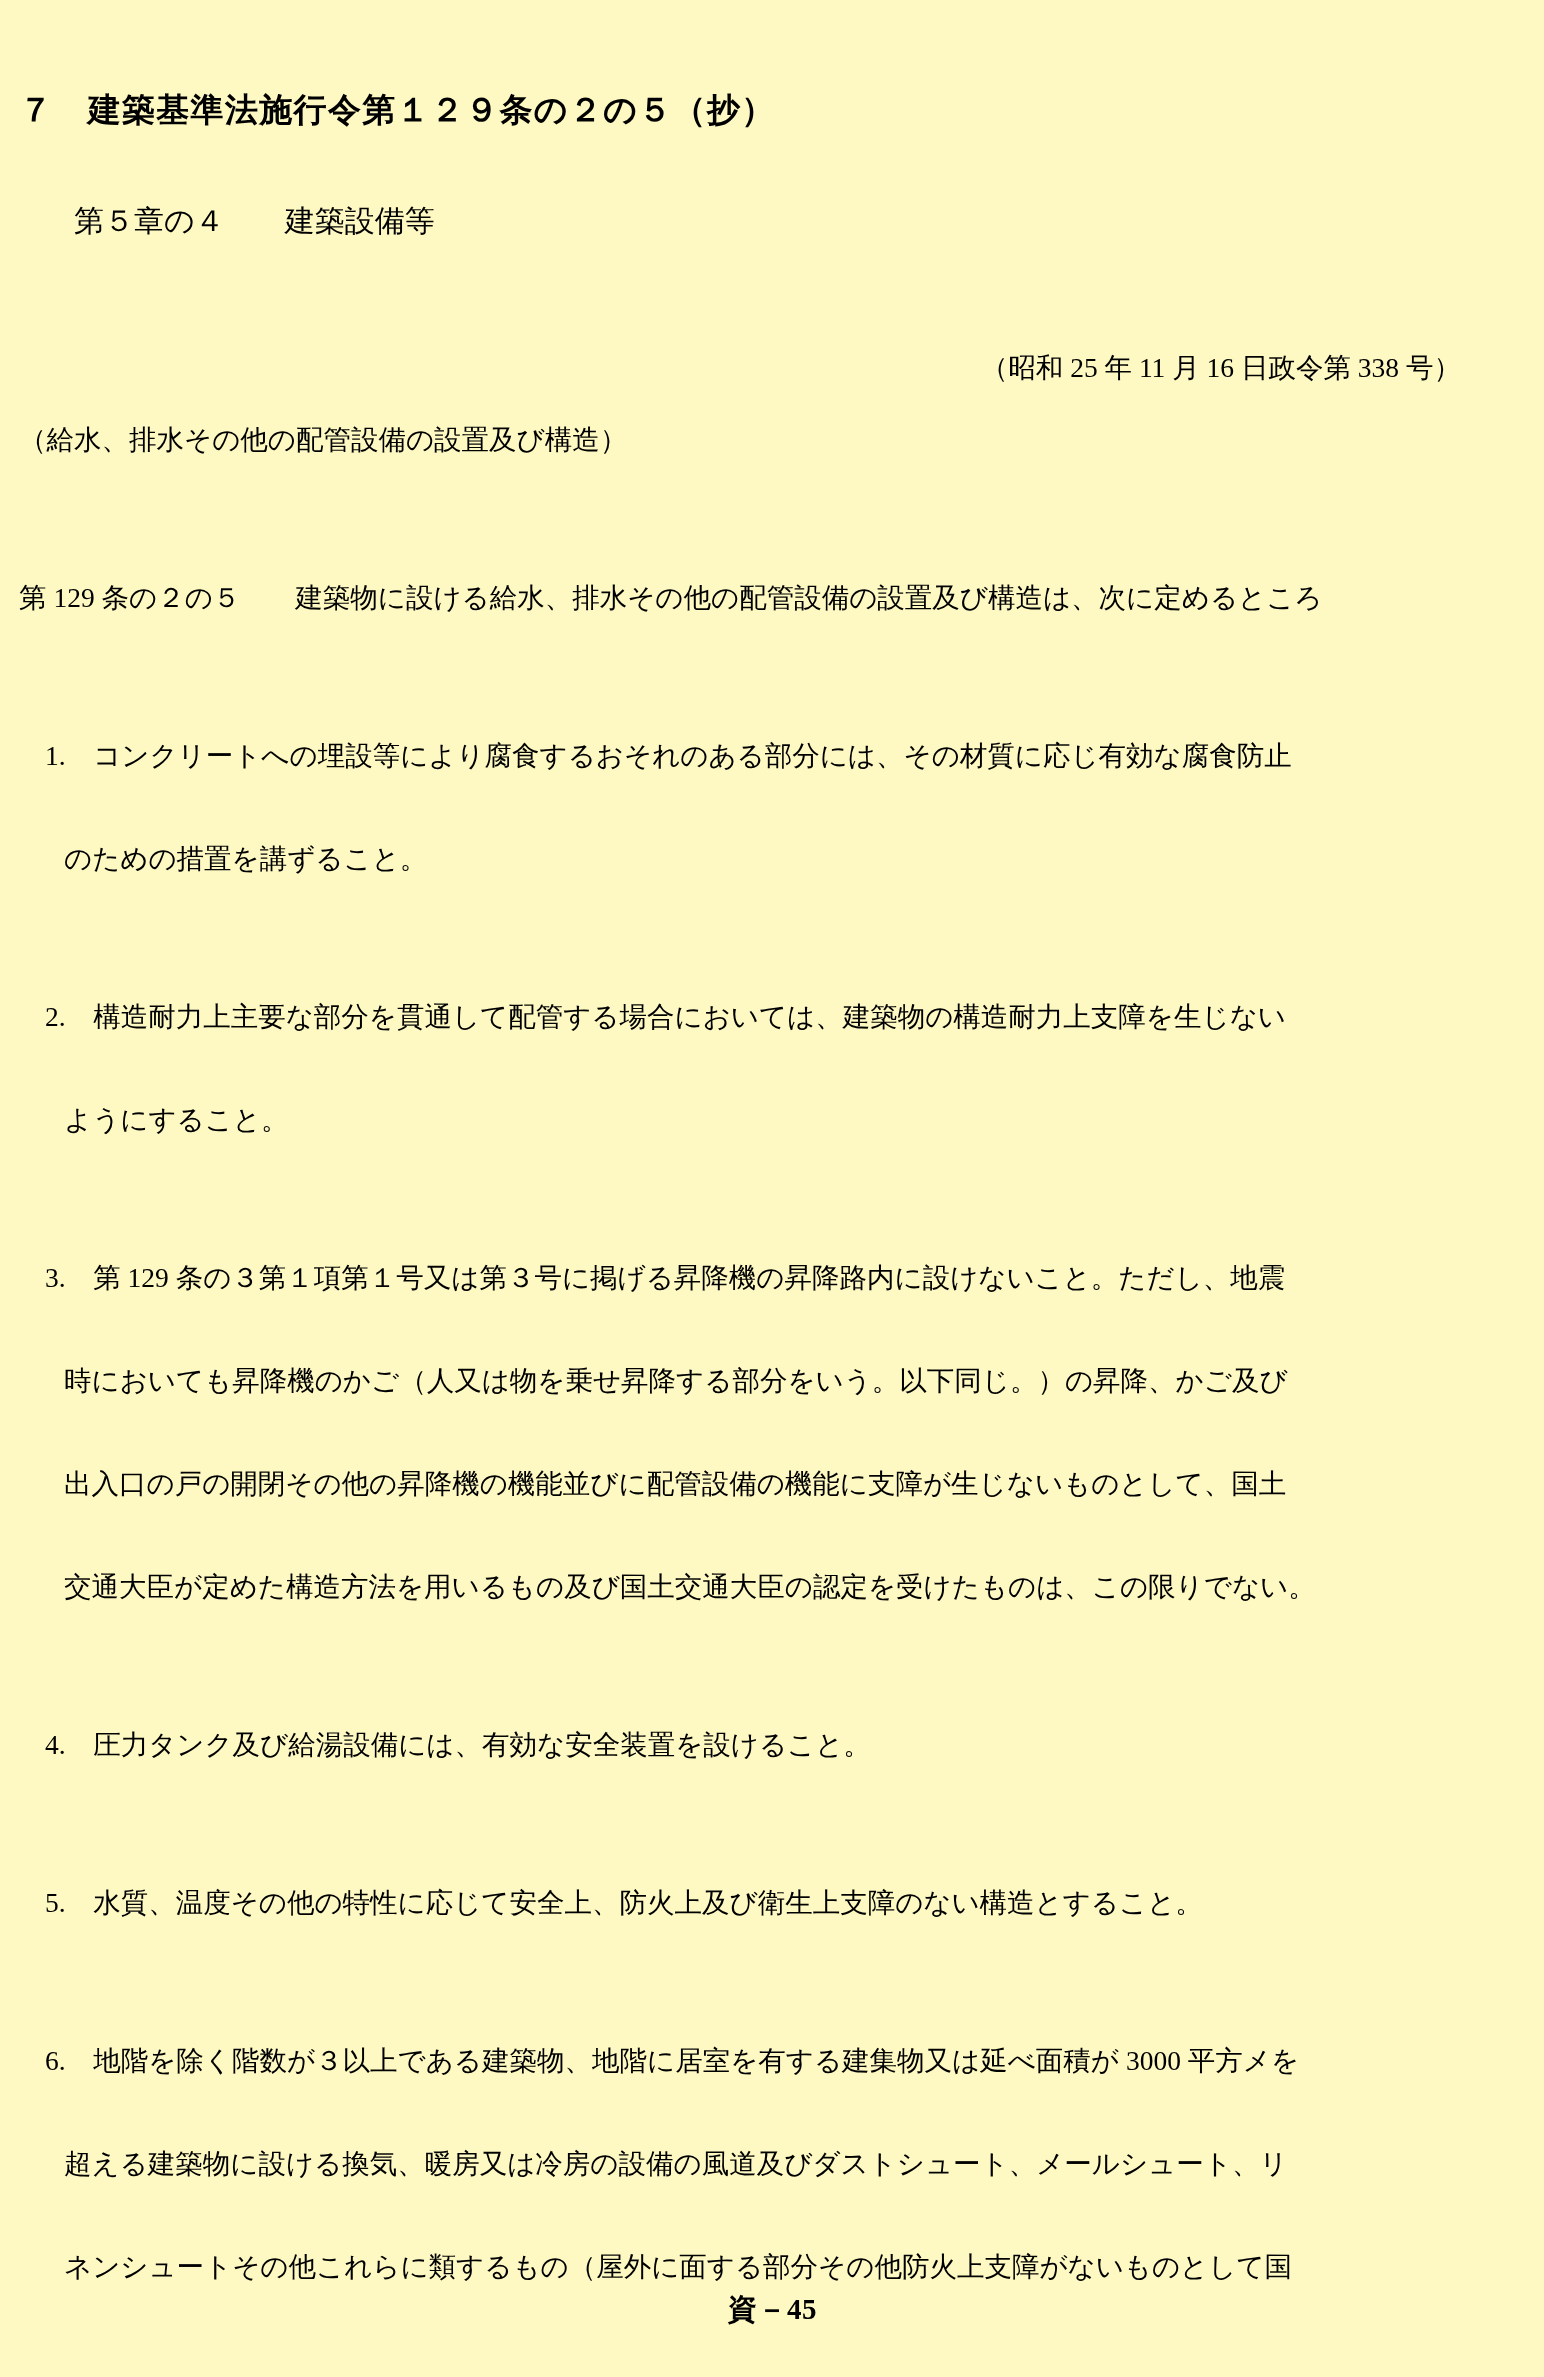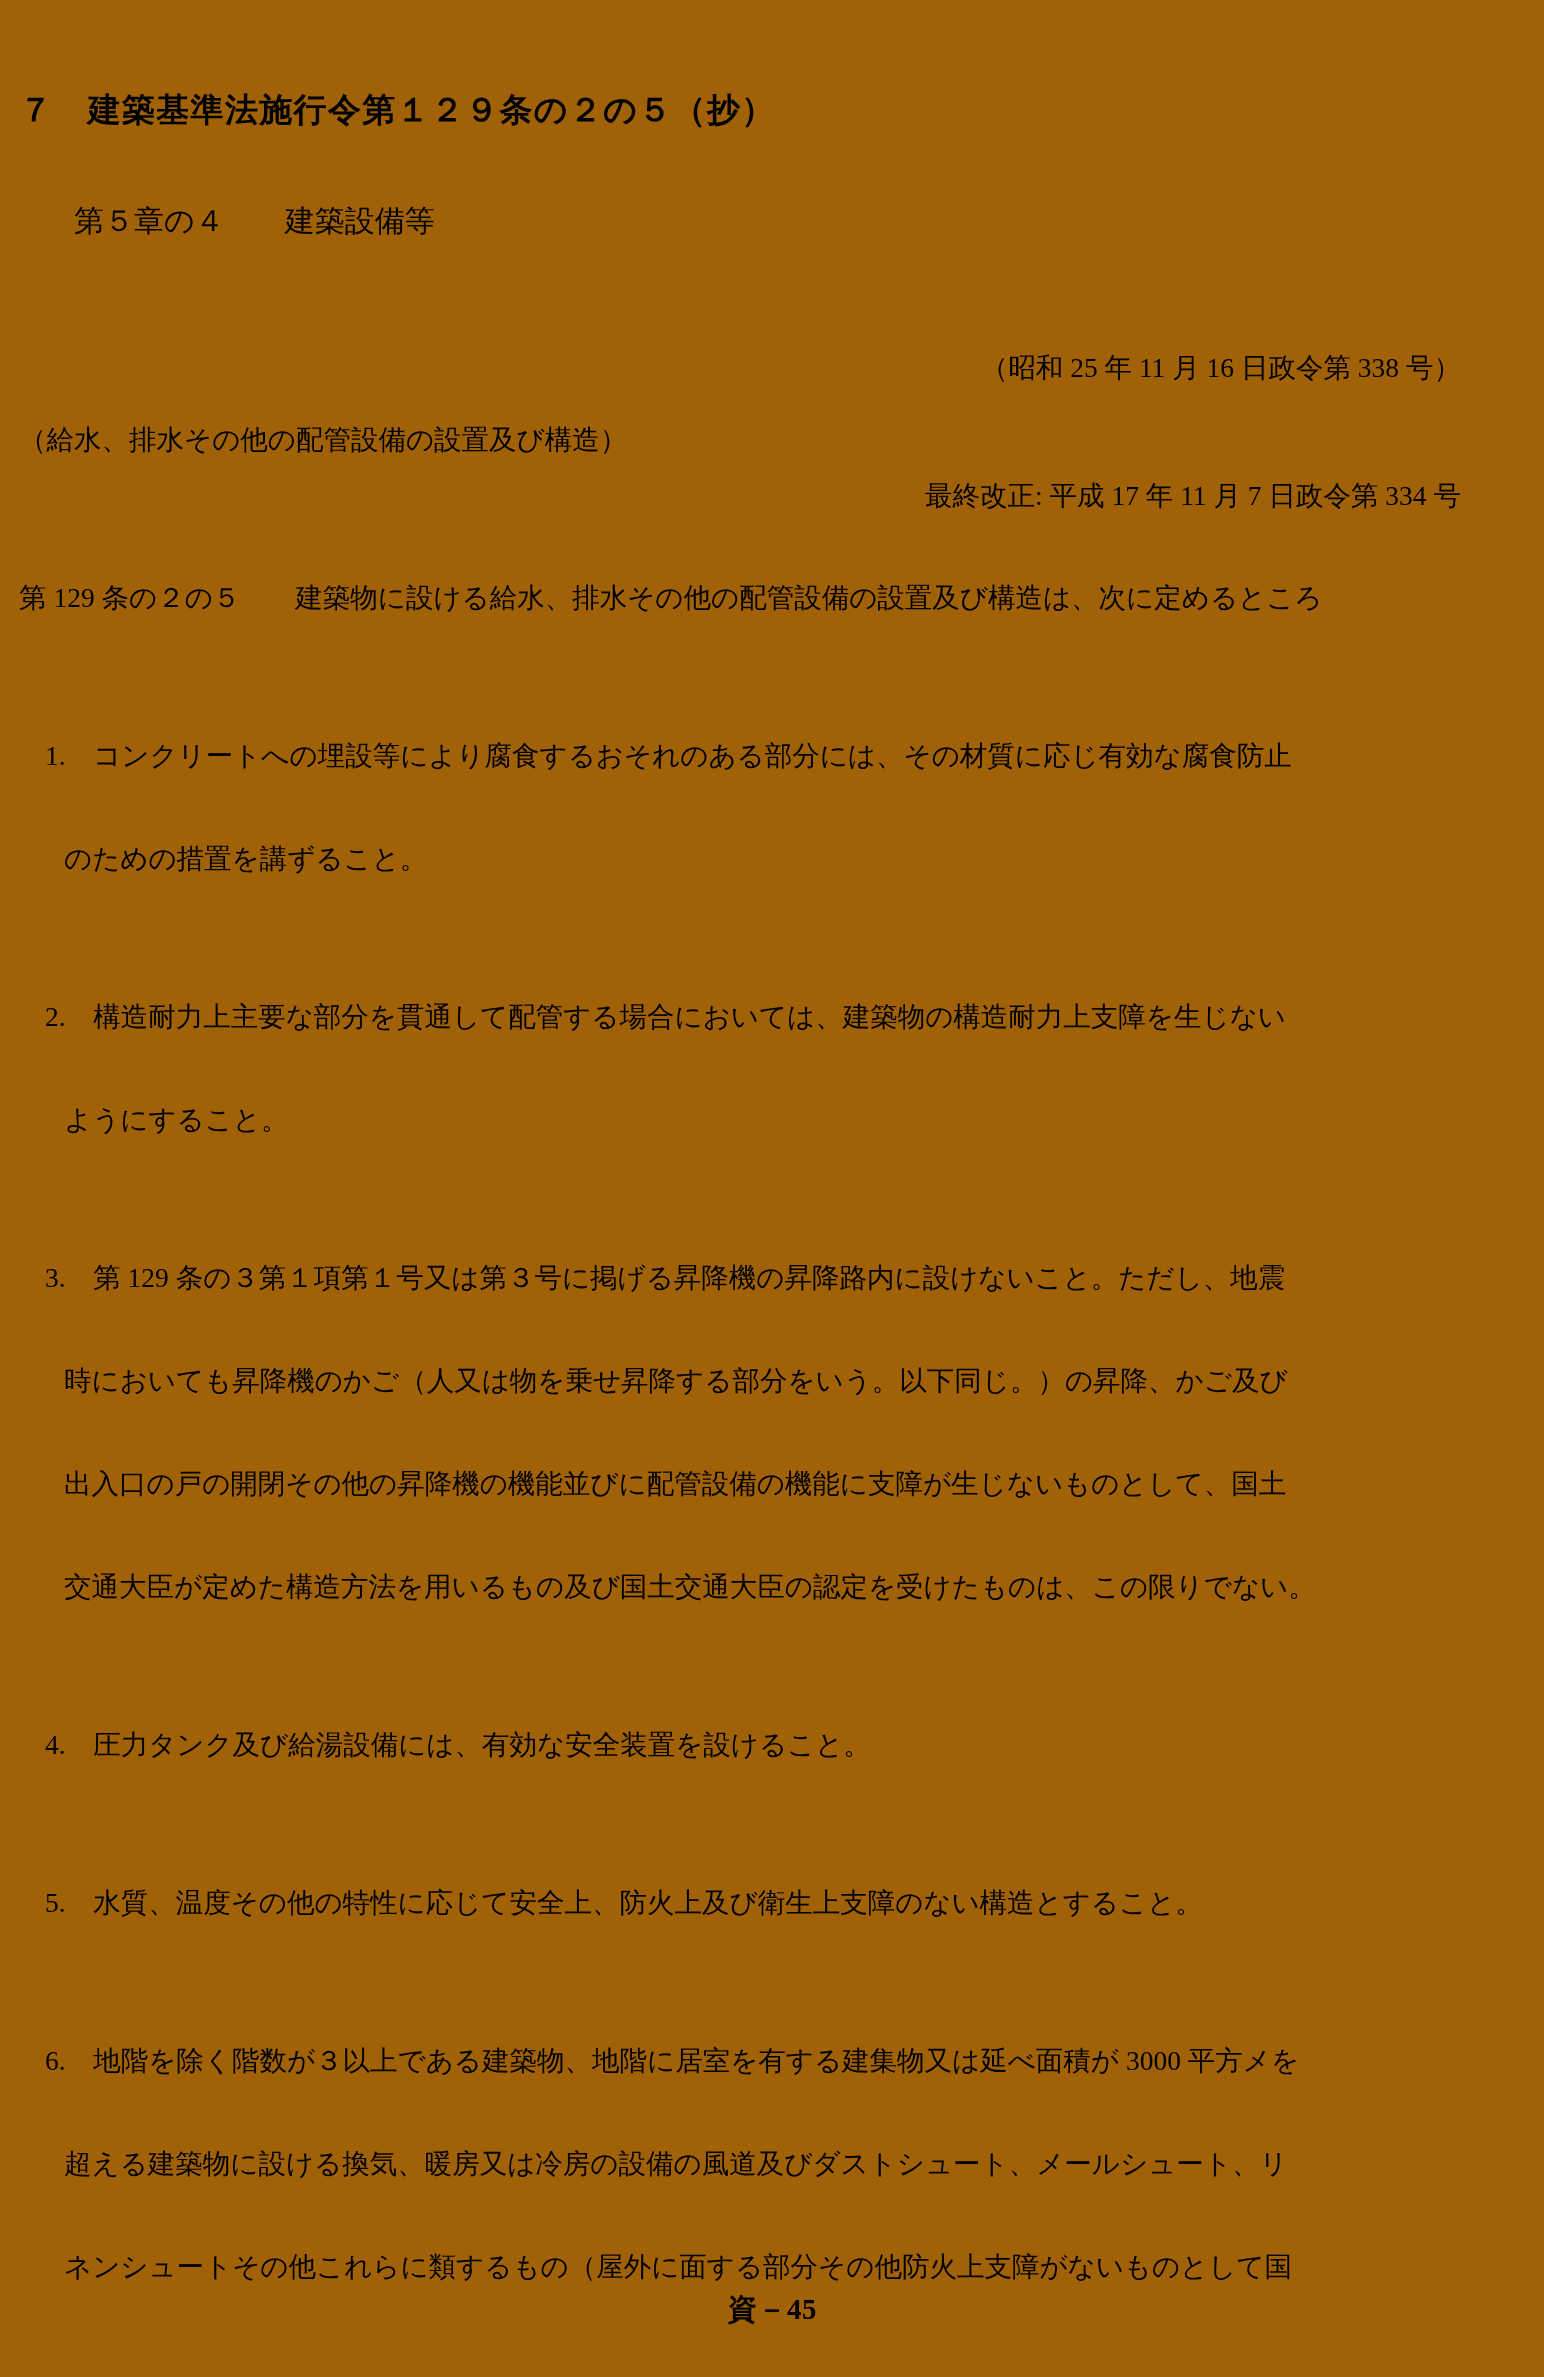--- a/index.html
+++ b/index.html
@@ -6,21 +6,21 @@
   html, body {
     margin: 0;
     padding: 0;
     background: #ffffff;
   }
   .page {
     position: relative;
     width: 1545px;
     height: 2377px;
     margin: 0 auto;
-    background: #a16207;
+    background: #fef9c3;
     color: #000000;
     font-family: "Liberation Serif", "DejaVu Serif", serif;
     box-sizing: border-box;
     padding: 0;
     overflow: hidden;
   }
 
   
   .doc-title {
     position: absolute;
@@ -110,21 +110,20 @@
 <body>
 
 <div class="page">
 
   <div class="doc-title">７　建築基準法施行令第１２９条の２の５（抄）</div>
 
   <div class="chapter-heading">第５章の４　　建築設備等</div>
 
   <div class="promulgation-block">
     <span class="line">（昭和 25 年 11 月 16 日政令第 338 号）</span>
-    <span class="line">最終改正: 平成 17 年 11 月 7 日政令第 334 号</span>
   </div>
 
   <div class="body-block">
 
     <div class="para section-caption">
       <span class="ln">（給水、排水その他の配管設備の設置及び構造）</span>
     </div>
 
     <div class="para">
       <span class="ln">第 129 条の２の５　　建築物に設ける給水、排水その他の配管設備の設置及び構造は、次に定めるところ</span>

